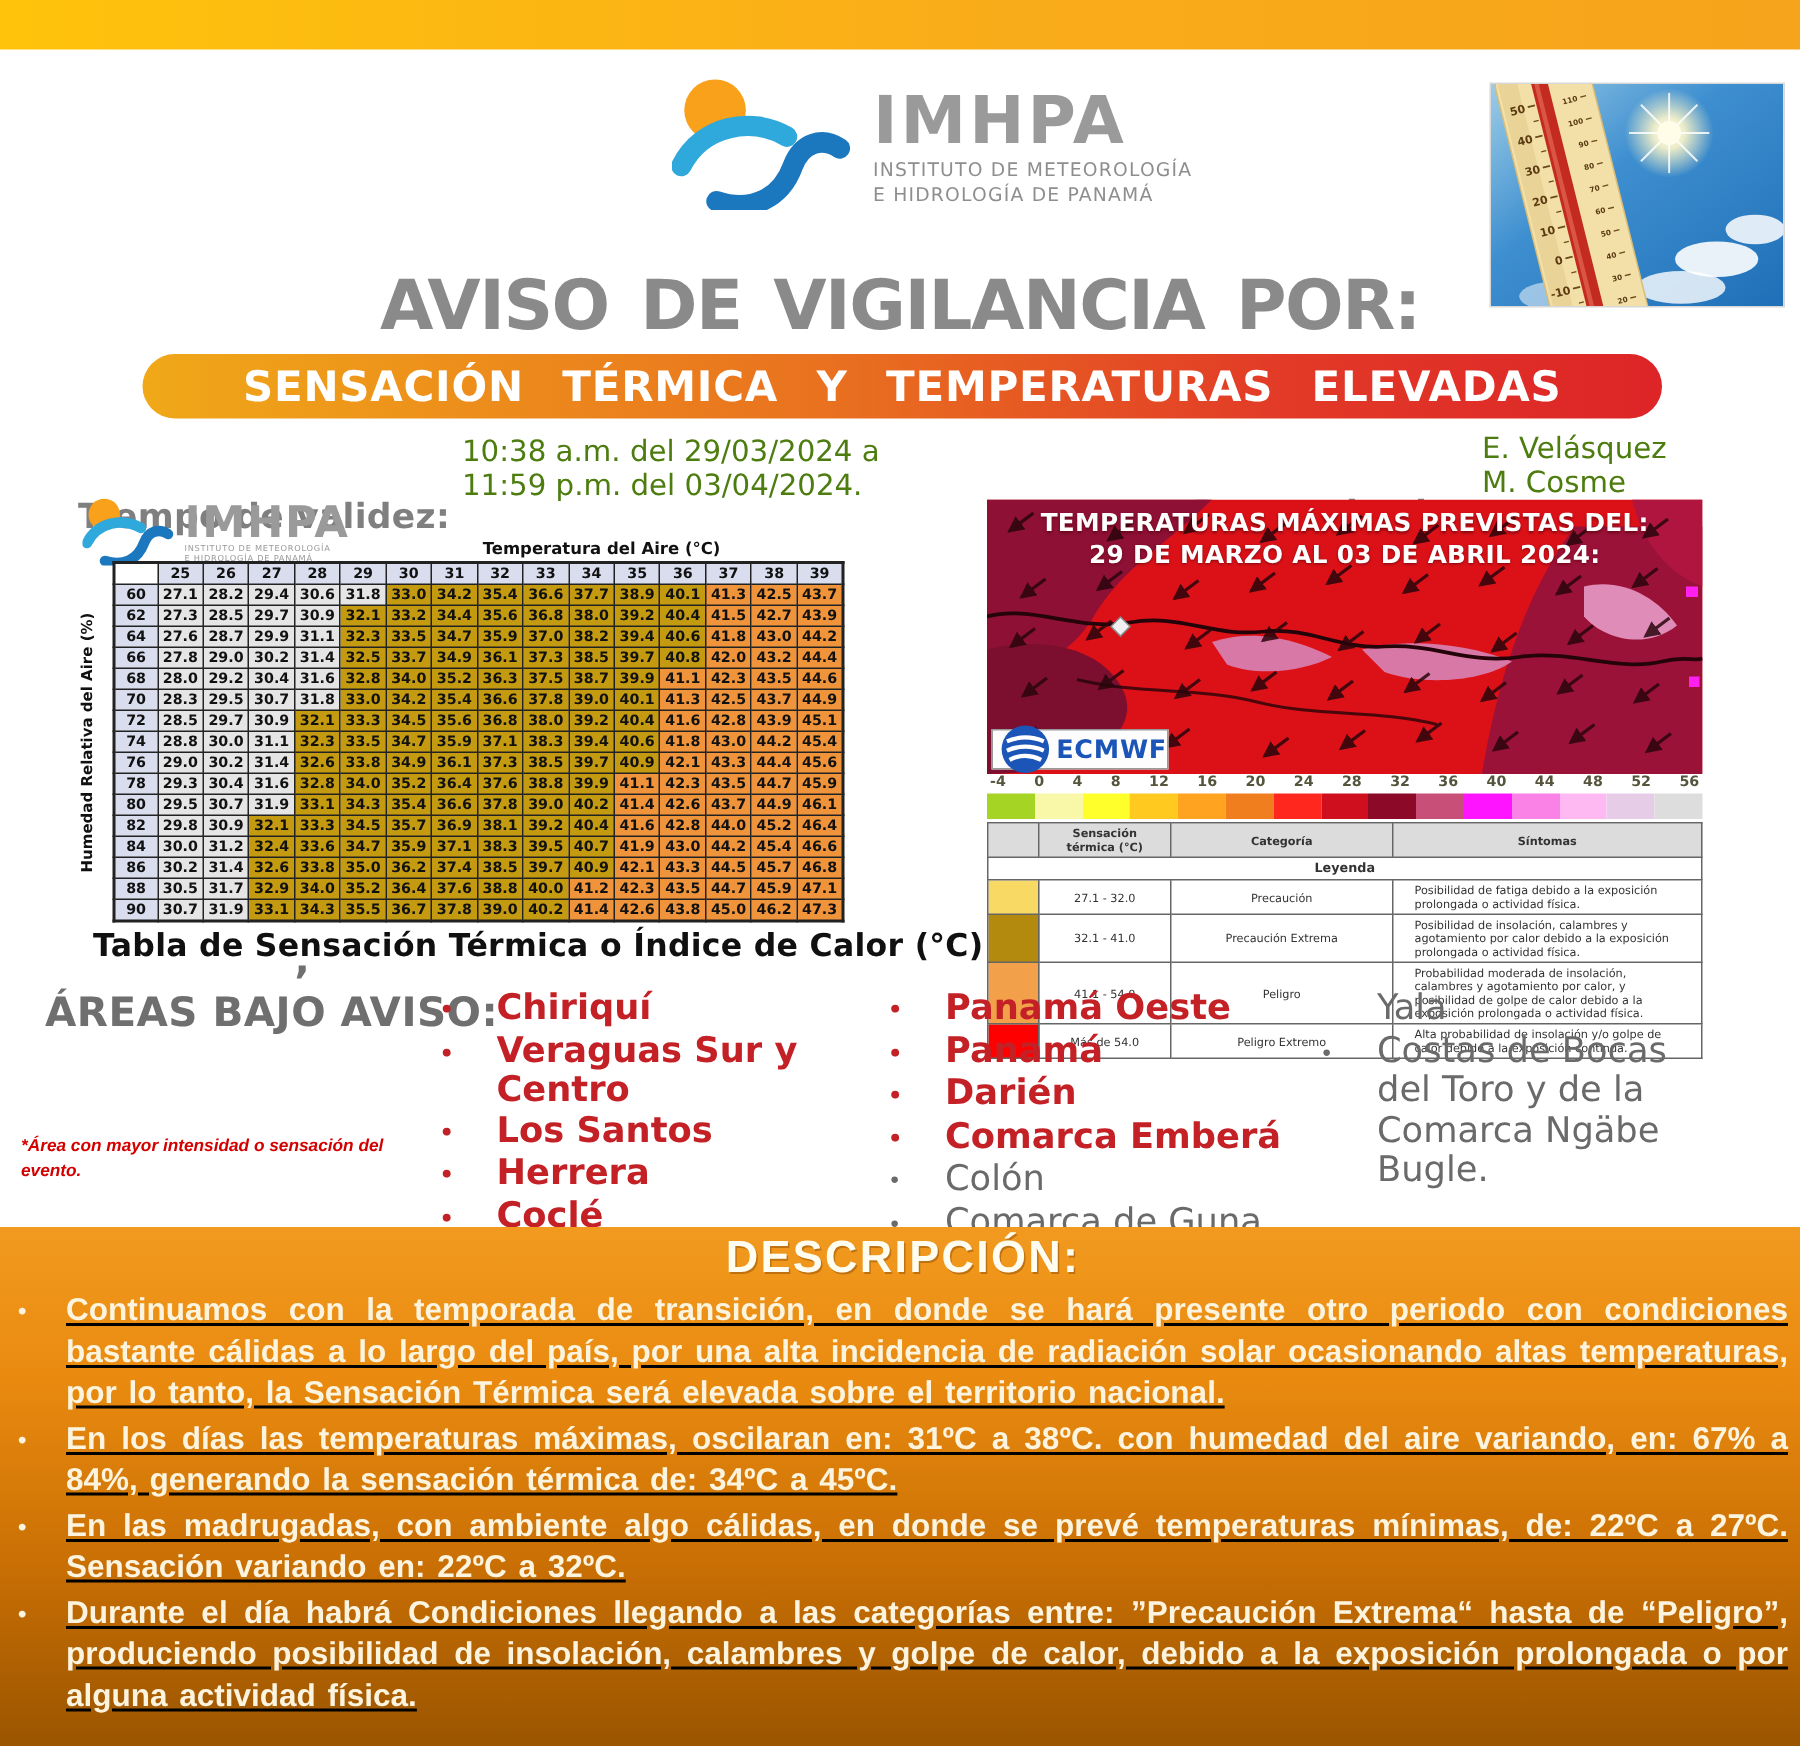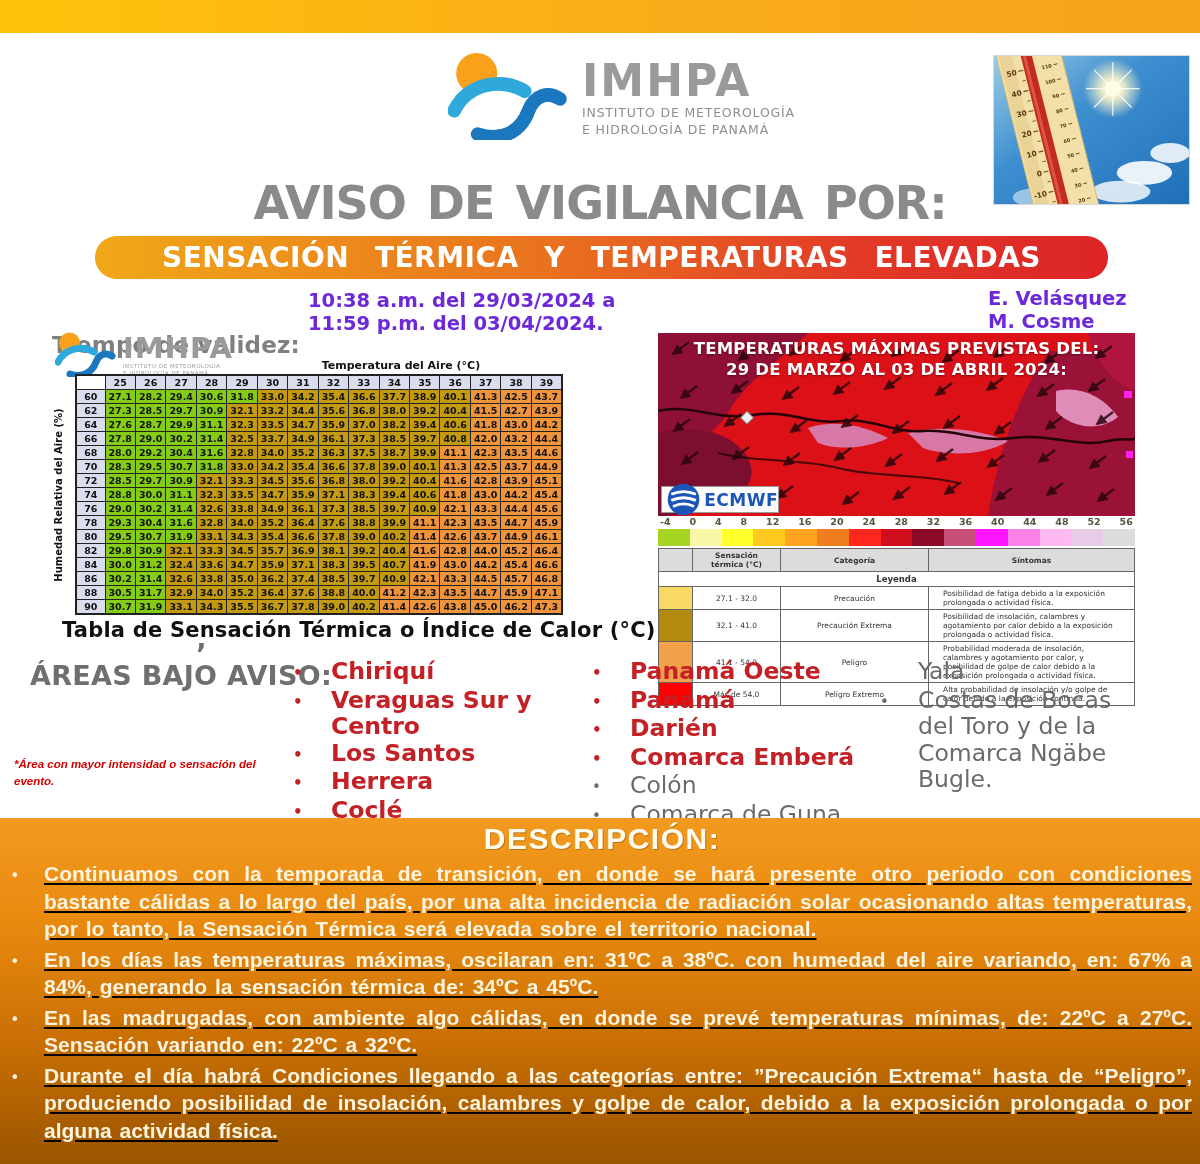--- a/index.html
+++ b/index.html
@@ -28,21 +28,21 @@
               color:#8a8a8a;letter-spacing:-1px;word-spacing:6px;}
 
   
   .banner{left:95px;top:236px;width:1013px;height:43px;border-radius:22px;
           background:linear-gradient(90deg,#F0A818,#E9711F 45%,#E23A27 75%,#DD2427);
           color:#fff;font-size:28px;font-weight:bold;letter-spacing:.5px;word-spacing:.55em;
           display:flex;align-items:center;justify-content:center;}
 
   
   .meta-label{font-size:23px;font-weight:bold;color:#7f7f7f;letter-spacing:.2px;margin-top:44px;}
-  .meta-value{font-size:19.5px;font-weight:bold;color:#6d28d9;line-height:23px;}
+  .meta-value{font-size:19.5px;font-weight:normal;color:#4d7c0f;line-height:23px;}
   .validity-label{left:52px;top:288px;}
   .validity-value{left:308px;top:289px;}
   .forecaster-label{left:795px;top:286px;}
   .forecaster-value{left:988px;top:287px;}
 
   
   .small-logo{left:55px;top:331px;display:flex;align-items:flex-start;}
   .small-logo .logo-svg{width:62px;height:46px;}
   .small-logo .s-brand{font-size:29px;font-weight:bold;color:#9a9a9a;letter-spacing:1px;line-height:30px;}
   .small-logo .s-sub{font-size:5.5px;color:#9a9a9a;letter-spacing:.5px;line-height:7px;}
@@ -51,21 +51,21 @@
   
   .axis-top{left:240px;top:359px;width:322px;text-align:center;font-size:11px;font-weight:bold;color:#111;}
   .axis-left{left:-46px;top:488px;width:212px;height:14px;text-align:center;
              font-size:10px;font-weight:bold;color:#111;transform:rotate(-90deg);}
   table.heat{left:75px;top:374px;border-collapse:collapse;table-layout:fixed;width:488px;
              font-size:9.5px;font-weight:bold;color:#111;position:absolute;border:2px solid #222;}
   table.heat th,table.heat td{border:1px solid #222;text-align:center;padding:0;height:13.2px;line-height:13px;}
   table.heat th{background:#D9DDEE;}
   table.heat th.corner{background:#fff;}
   table.heat col.rh{width:29px;}
-  td.cy{background:#84cc16;}
+  td.cy{background:#e5e5e5;}
   td.cg{background:#C39A10;}
   td.co{background:#F0943C;}
   .table-caption{left:62px;top:618px;font-size:21px;font-weight:bold;color:#101010;letter-spacing:.2px;}
 
   
   .map{left:658px;top:333px;width:477px;height:183px;}
   .map svg{display:block;width:477px;height:183px;}
   .map-title{position:absolute;left:0;top:5px;width:100%;text-align:center;color:#fff;
              font-size:16.5px;font-weight:bold;line-height:21px;letter-spacing:.2px;
              text-shadow:0 1px 2px rgba(80,0,10,.65);}

